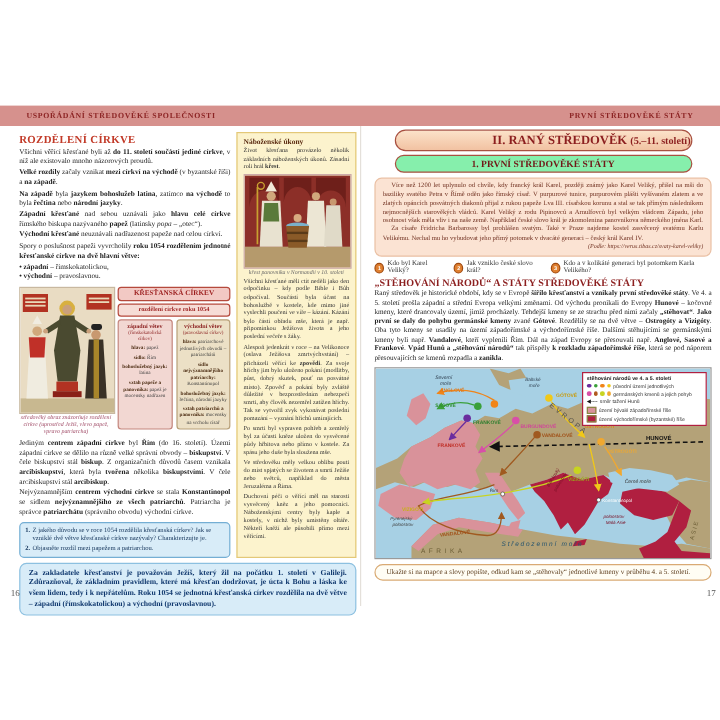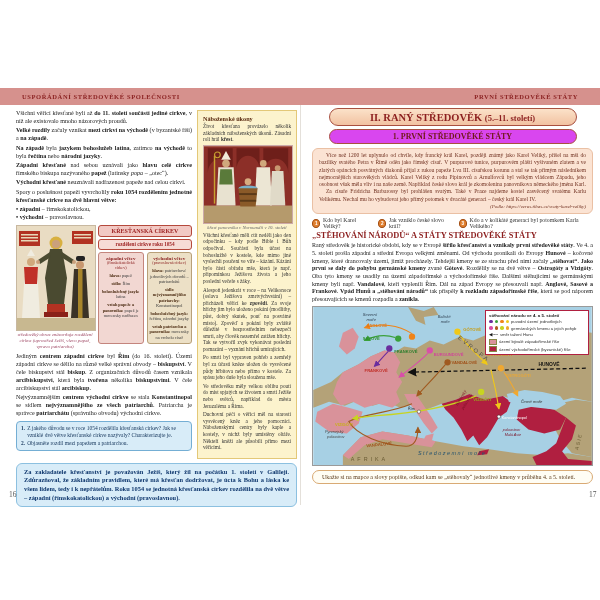--- a/index.html
+++ b/index.html
@@ -39,24 +39,24 @@
   .summary{margin-top:4px;border:1px solid #8cc0e0;background:#d8ecf8;border-radius:6px;
            padding:4px 7px;font-size:6.4px;font-weight:bold;color:#10386e;line-height:1.35;text-align:justify;}
   .sidebar{width:100px;background:#fcf3cd;border:1px solid #e3c878;padding:4px 5px 5px;box-sizing:border-box;}
   .sb-title{font-weight:bold;font-size:6.2px;color:#5a2a10;margin-bottom:1px;}
   .sb-para{font-size:5.2px;line-height:1.27;text-align:justify;color:#333;margin-bottom:2px;}
   .sb-fig svg{display:block;border:1px solid #caa;margin:1px auto;}
   .sb-cap{font-size:4.8px;font-style:italic;color:#666;text-align:center;margin:1px 0 2px;}
   
   .page-right{position:absolute;left:312px;top:108px;width:281px;}
   .title-box{width:246px;margin:0 auto;background:linear-gradient(#fbe2c9,#f2c2a2);
-             border:1px solid #a85040;border-radius:11px;text-align:center;color:#8c1f1f;
+             border:1px solid #a85040;border-radius:11px;text-align:right;color:#8c1f1f;
              font-weight:bold;font-size:10.5px;padding:2.5px 0;}
   .title-paren{font-size:8.5px;}
-  .subtitle-box{width:246px;margin:3px auto 4px;background:#d946ef;border:1px solid #a85040;
+  .subtitle-box{width:246px;margin:3px auto 4px;background:#86efac;border:1px solid #a85040;
                 border-radius:9px;text-align:center;color:#701818;font-weight:bold;font-size:8px;padding:2px 0;}
   .intro-box{background:#fbe3d3;border:1px solid #eac0a4;border-radius:6px;padding:3px 6px;
              font-size:5.5px;line-height:1.32;color:#703020;text-align:justify;}
   .ipara{text-indent:7px;}
   .src{text-align:right;font-style:italic;font-size:5px;margin-top:1px;text-indent:0;}
   .rq-row{display:flex;gap:7px;margin:3px 0 2px;align-items:center;}
   .rq{display:flex;align-items:center;gap:2.5px;font-size:5.8px;color:#333;}
   .rq .num{width:7px;height:7px;border-radius:50%;background:#e08030;border:1px solid #a04a10;
            color:#fff;font-size:4.6px;font-weight:bold;display:flex;align-items:center;justify-content:center;
            font-family:"Liberation Sans",sans-serif;}
@@ -79,20 +79,21 @@
 
 <div class="band">
   <span>USPOŘÁDÁNÍ STŘEDOVĚKÉ SPOLEČNOSTI</span>
   <span>PRVNÍ STŘEDOVĚKÉ STÁTY</span>
 </div>
 <div class="fold"></div>
 
 <div class="page-left">
   <div class="lp-cols">
     <div class="lp-main">
+      <div class="lp-title">ROZDĚLENÍ CÍRKVE</div>
       <div id="lp-paras">
           <div class="para">Všichni věřící křesťané byli až <b>do 11. století součástí jediné církve</b>, v níž ale existovalo mnoho názorových proudů.</div>
           <div class="para"><b>Velké rozdíly</b> začaly vznikat <b>mezi církví na východě</b> (v byzantské říši) a <b>na západě</b>.</div>
           <div class="para"><b>Na západě</b> byla <b>jazykem bohoslužeb latina</b>, zatímco <b>na východě</b> to byla <b>řečtina</b> nebo <b>národní jazyky</b>.</div>
           <div class="para"><b>Západní křesťané</b> nad sebou uznávali jako <b>hlavu celé církve</b> římského biskupa nazývaného <b>papež</b> (latinsky <i>popa</i> – „otec“).</div>
           <div class="para"><b>Východní křesťané</b> neuznávali nadřazenost papeže nad celou církví.</div>
           <div class="para">Spory o poslušnost papeži vyvrcholily <b>roku 1054 rozdělením jednotné křesťanské církve na dvě hlavní větve:</b></div>
         </div>
       <div id="lp-bullets">
           <div class="bullet"><b>• západní</b> – římskokatolickou,</div>

